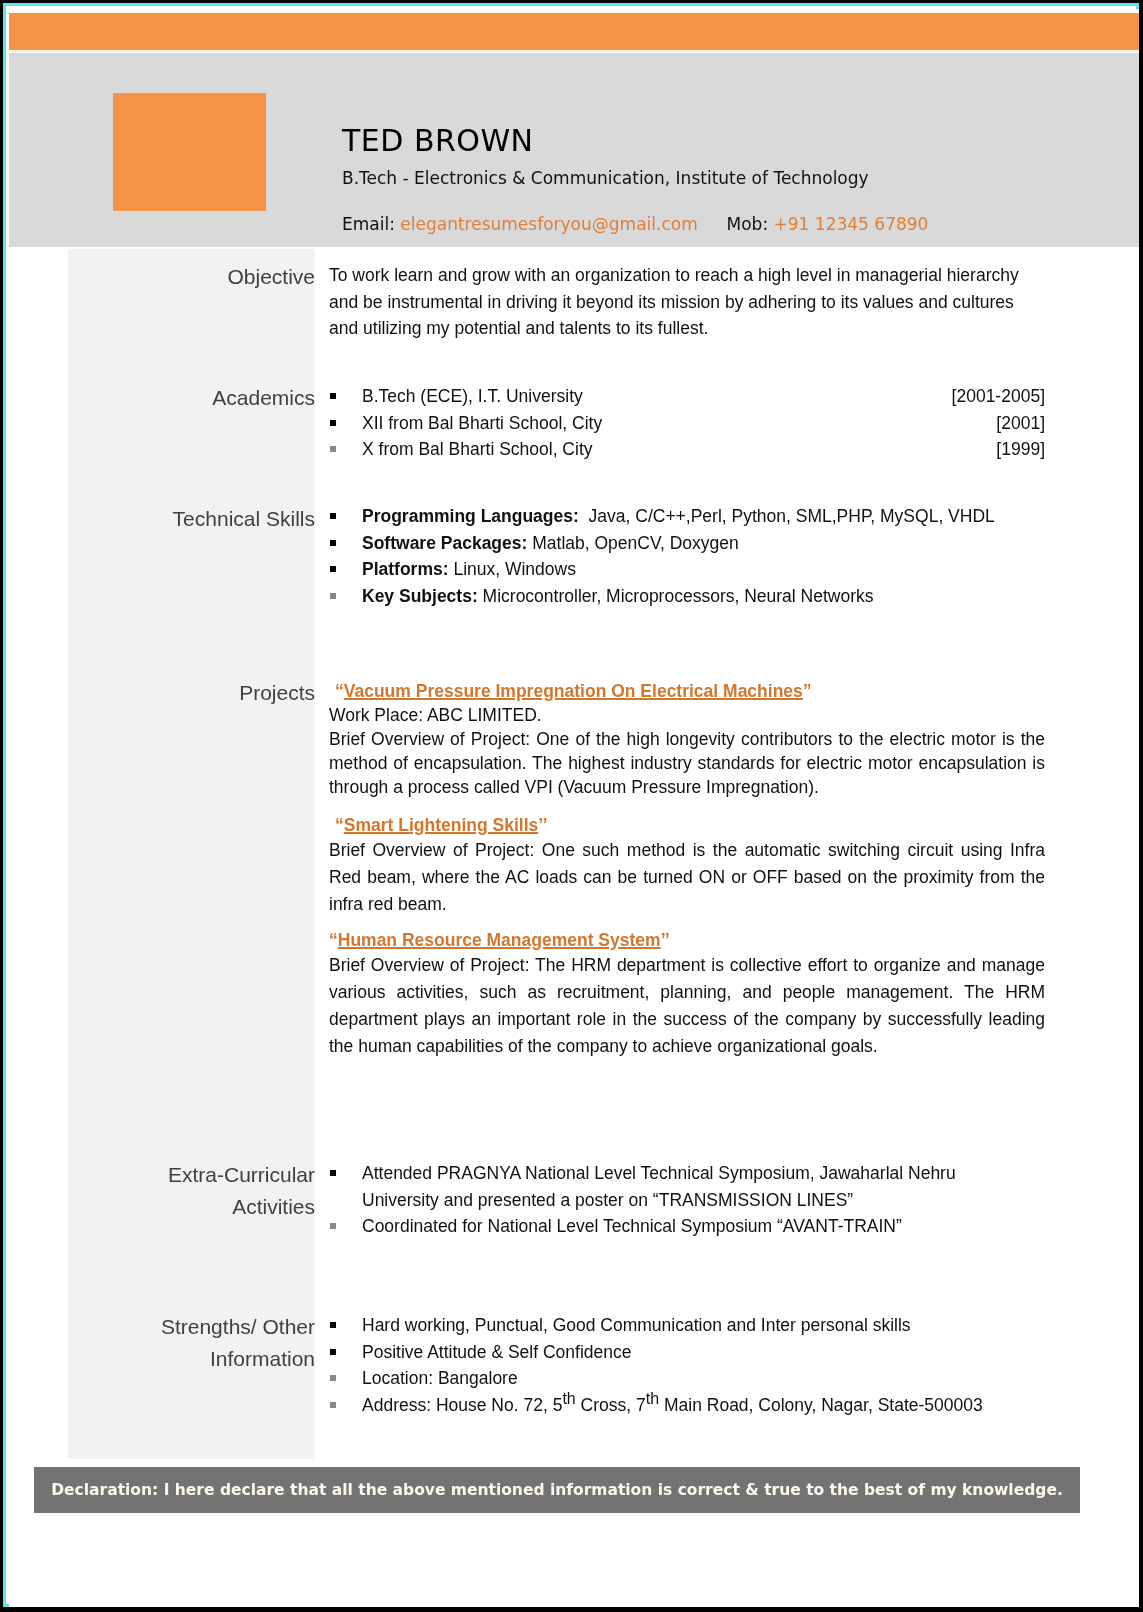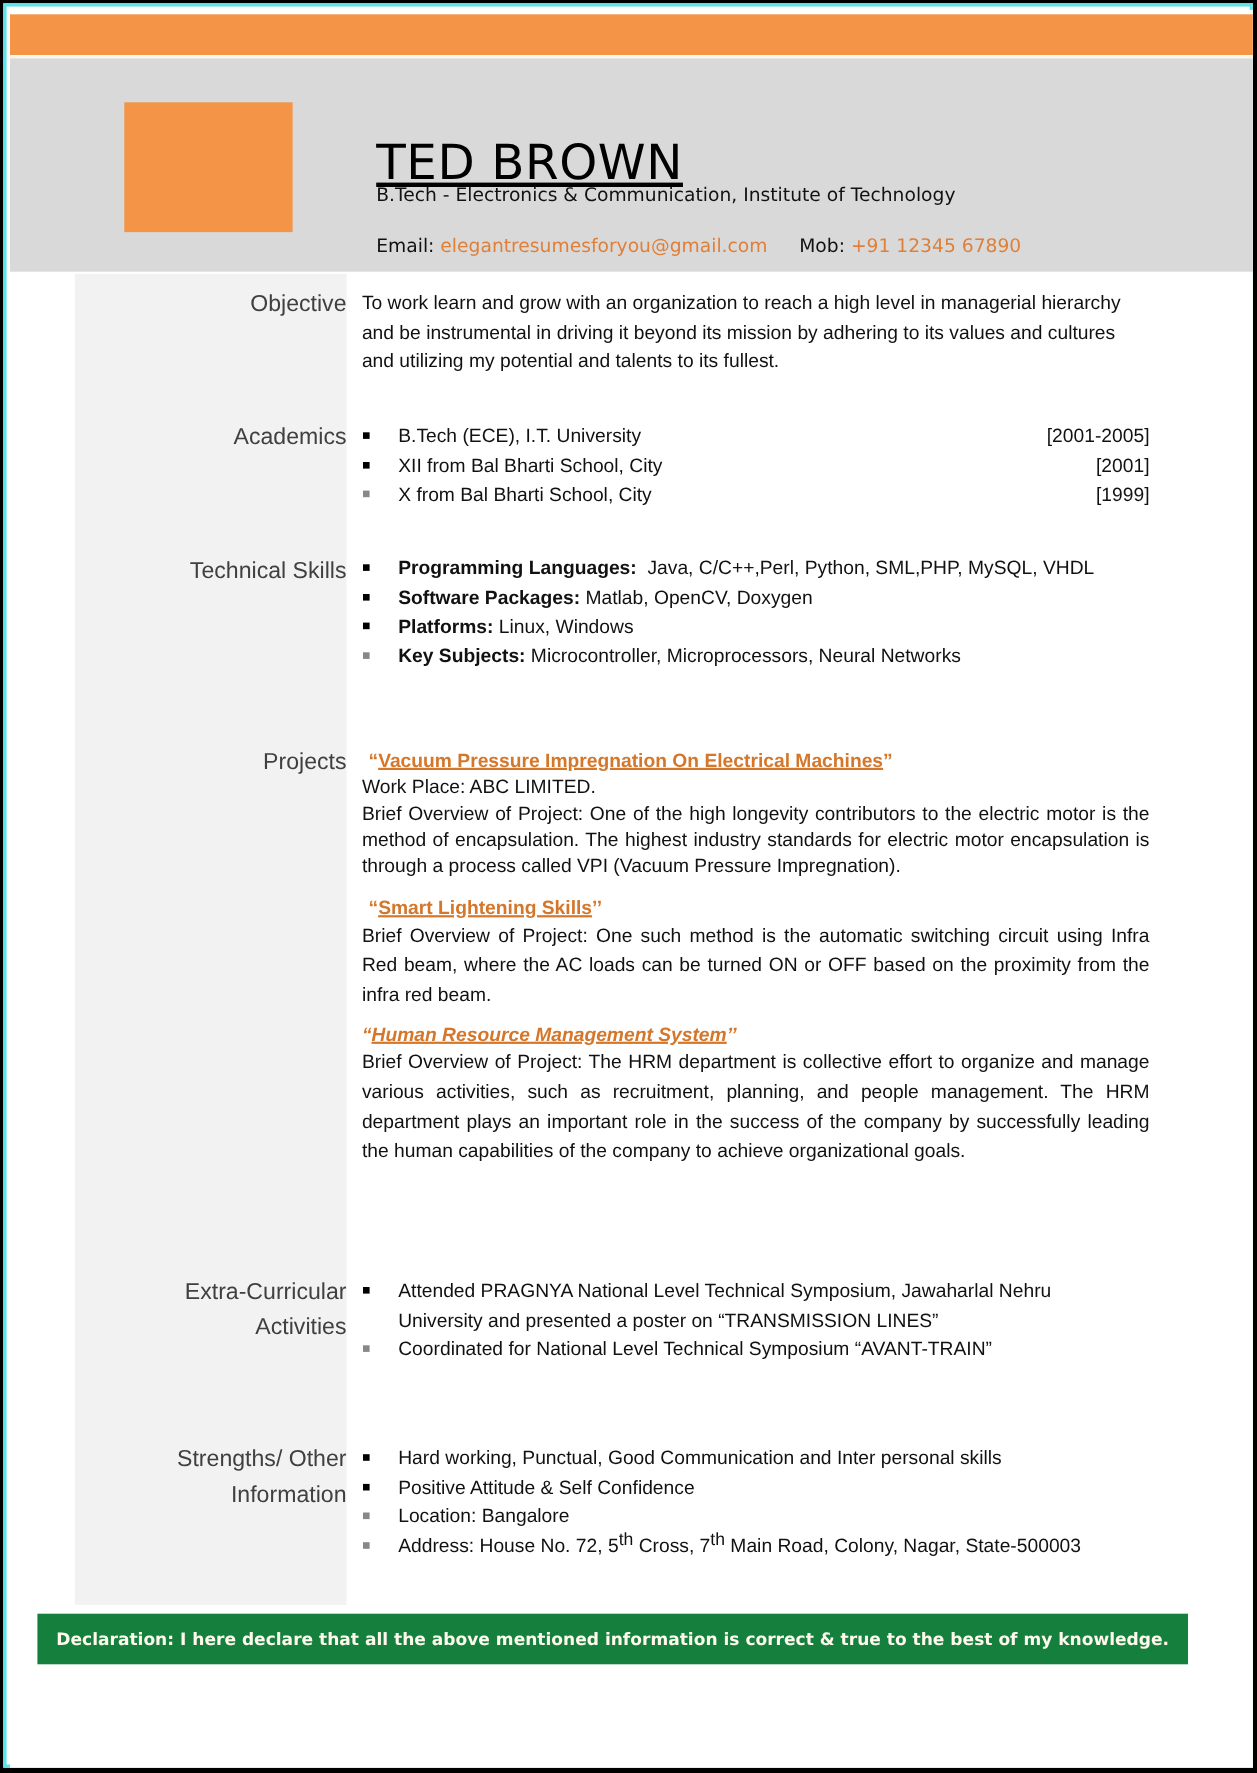--- a/index.html
+++ b/index.html
@@ -4,39 +4,39 @@
 <style>
   * { box-sizing: border-box; margin: 0; padding: 0; }
   html, body { width: 1143px; height: 1612px; background: #000; overflow: hidden; }
   body { position: relative; font-family: "Liberation Sans", sans-serif; color: #111; }
   .frame { position: absolute; left: 3px; top: 3px; width: 1136px; height: 1604px; border: 3px solid #5fe3e8; background: #fff; }
   .page { position: absolute; left: 3px; top: 3px; width: 1130px; height: 1598px; background: #fff; overflow: hidden; }
   .topbar { position: absolute; left: 0; top: 4px; width: 1130px; height: 37px; background: #f39447; }
   .topline { position: absolute; left: 0; top: 41px; width: 1130px; height: 3px; background: #fbf7ea; }
   .header { position: absolute; left: 0; top: 44px; width: 1130px; height: 194px; background: #d9d9d9; }
   .photo { position: absolute; left: 104px; top: 40px; width: 153px; height: 118px; background: #f39447; }
-  .name { position: absolute; left: 333px; top: 70px; font-family: "DejaVu Sans", sans-serif; font-size: 44px; color: #000; letter-spacing: 0.5px; text-decoration: underline; }
+  .name { position: absolute; left: 333px; top: 70px; font-family: "DejaVu Sans", sans-serif; font-size: 30px; color: #000; letter-spacing: 0.5px; }
   .degree { position: absolute; left: 333px; top: 115px; font-family: "DejaVu Sans", sans-serif; font-size: 17px; color: #111; }
   .contact { position: absolute; left: 333px; top: 161px; font-family: "DejaVu Sans", sans-serif; font-size: 17px; color: #111; white-space: nowrap; }
   .contact .val { color: #e07f37; }
   .contact .gap { display: inline-block; width: 18px; }
   .sidebar { position: absolute; left: 59px; top: 240px; width: 247px; height: 1210px; background: #f2f2f2; }
   .label { position: absolute; right: 824px; width: 240px; text-align: right; font-size: 21px; color: #404040; line-height: 32px; }
   .content { position: absolute; left: 320px; width: 716px; font-size: 17.5px; line-height: 26.5px; color: #111; }
   .justify { text-align: justify; }
   ul.bl { list-style: none; }
   ul.bl li { position: relative; padding-left: 33px; }
   ul.bl li::before { content: ""; position: absolute; left: 1px; top: 10px; width: 6px; height: 6px; background: #000; }
   ul.bl li.gray::before { background: #888; }
   .yr { float: right; }
   .proj-title { font-weight: bold; color: #d4772b; font-size: 17.5px; line-height: 24px; }
   .proj-title u { text-decoration: underline; text-decoration-thickness: 2px; margin-top: 32px; }
   .proj-body { line-height: 24px; }
   .proj-body2 { line-height: 27px; }
-  .decl { position: absolute; left: 25px; top: 1458px; width: 1046px; height: 46px; background: #15803d; color: #fff8ec; font-family: "DejaVu Sans", sans-serif; font-weight: bold; font-size: 15.5px; line-height: 46px; text-align: center; }
+  .decl { position: absolute; left: 25px; top: 1458px; width: 1046px; height: 46px; background: #737373; color: #fff8ec; font-family: "DejaVu Sans", sans-serif; font-weight: bold; font-size: 15.5px; line-height: 46px; text-align: center; }
   sup { font-size: 16px; line-height: 0; }
 </style>
 </head>
 <body>
 
 <div class="frame">
 <div class="page">
 
   <div class="topbar"></div>
   <div class="topline"></div>
@@ -80,21 +80,21 @@
       <span>“</span><u>Vacuum Pressure Impregnation On Electrical Machines</u><span>”</span>
     </div>
     <div class="proj-body">Work Place: ABC LIMITED.</div>
     <div class="proj-body justify">Brief Overview of Project: One of the high longevity contributors to the electric motor is the method of encapsulation. The highest industry standards for electric motor encapsulation is through a process called VPI (Vacuum Pressure Impregnation).</div>
 
     <div class="proj-title" style="padding-left:6px; margin-top:14px;">
       <span>“</span><u>Smart Lightening Skills</u><span>’’</span>
     </div>
     <div class="proj-body2 justify">Brief Overview of Project: One such method is the automatic switching circuit using Infra Red beam, where the AC loads can be turned ON or OFF based on the proximity from the infra red beam.</div>
 
-    <div class="proj-title" style="margin-top:10px;font-style:italic;">
+    <div class="proj-title" style="margin-top:10px;">
       <span>“</span><u>Human Resource Management System</u><span>’’</span>
     </div>
     <div class="proj-body2 justify">Brief Overview of Project: The HRM department is collective effort to organize and manage various activities, such as recruitment, planning, and people management. The HRM department plays an important role in the success of the company by successfully leading the human capabilities of the company to achieve organizational goals.</div>
   </div>
 
   <div class="label" style="top:1150px;">
     <div>Extra-Curricular</div>
     <div>Activities</div>
   </div>
   <ul class="content bl" style="top:1151px;">

